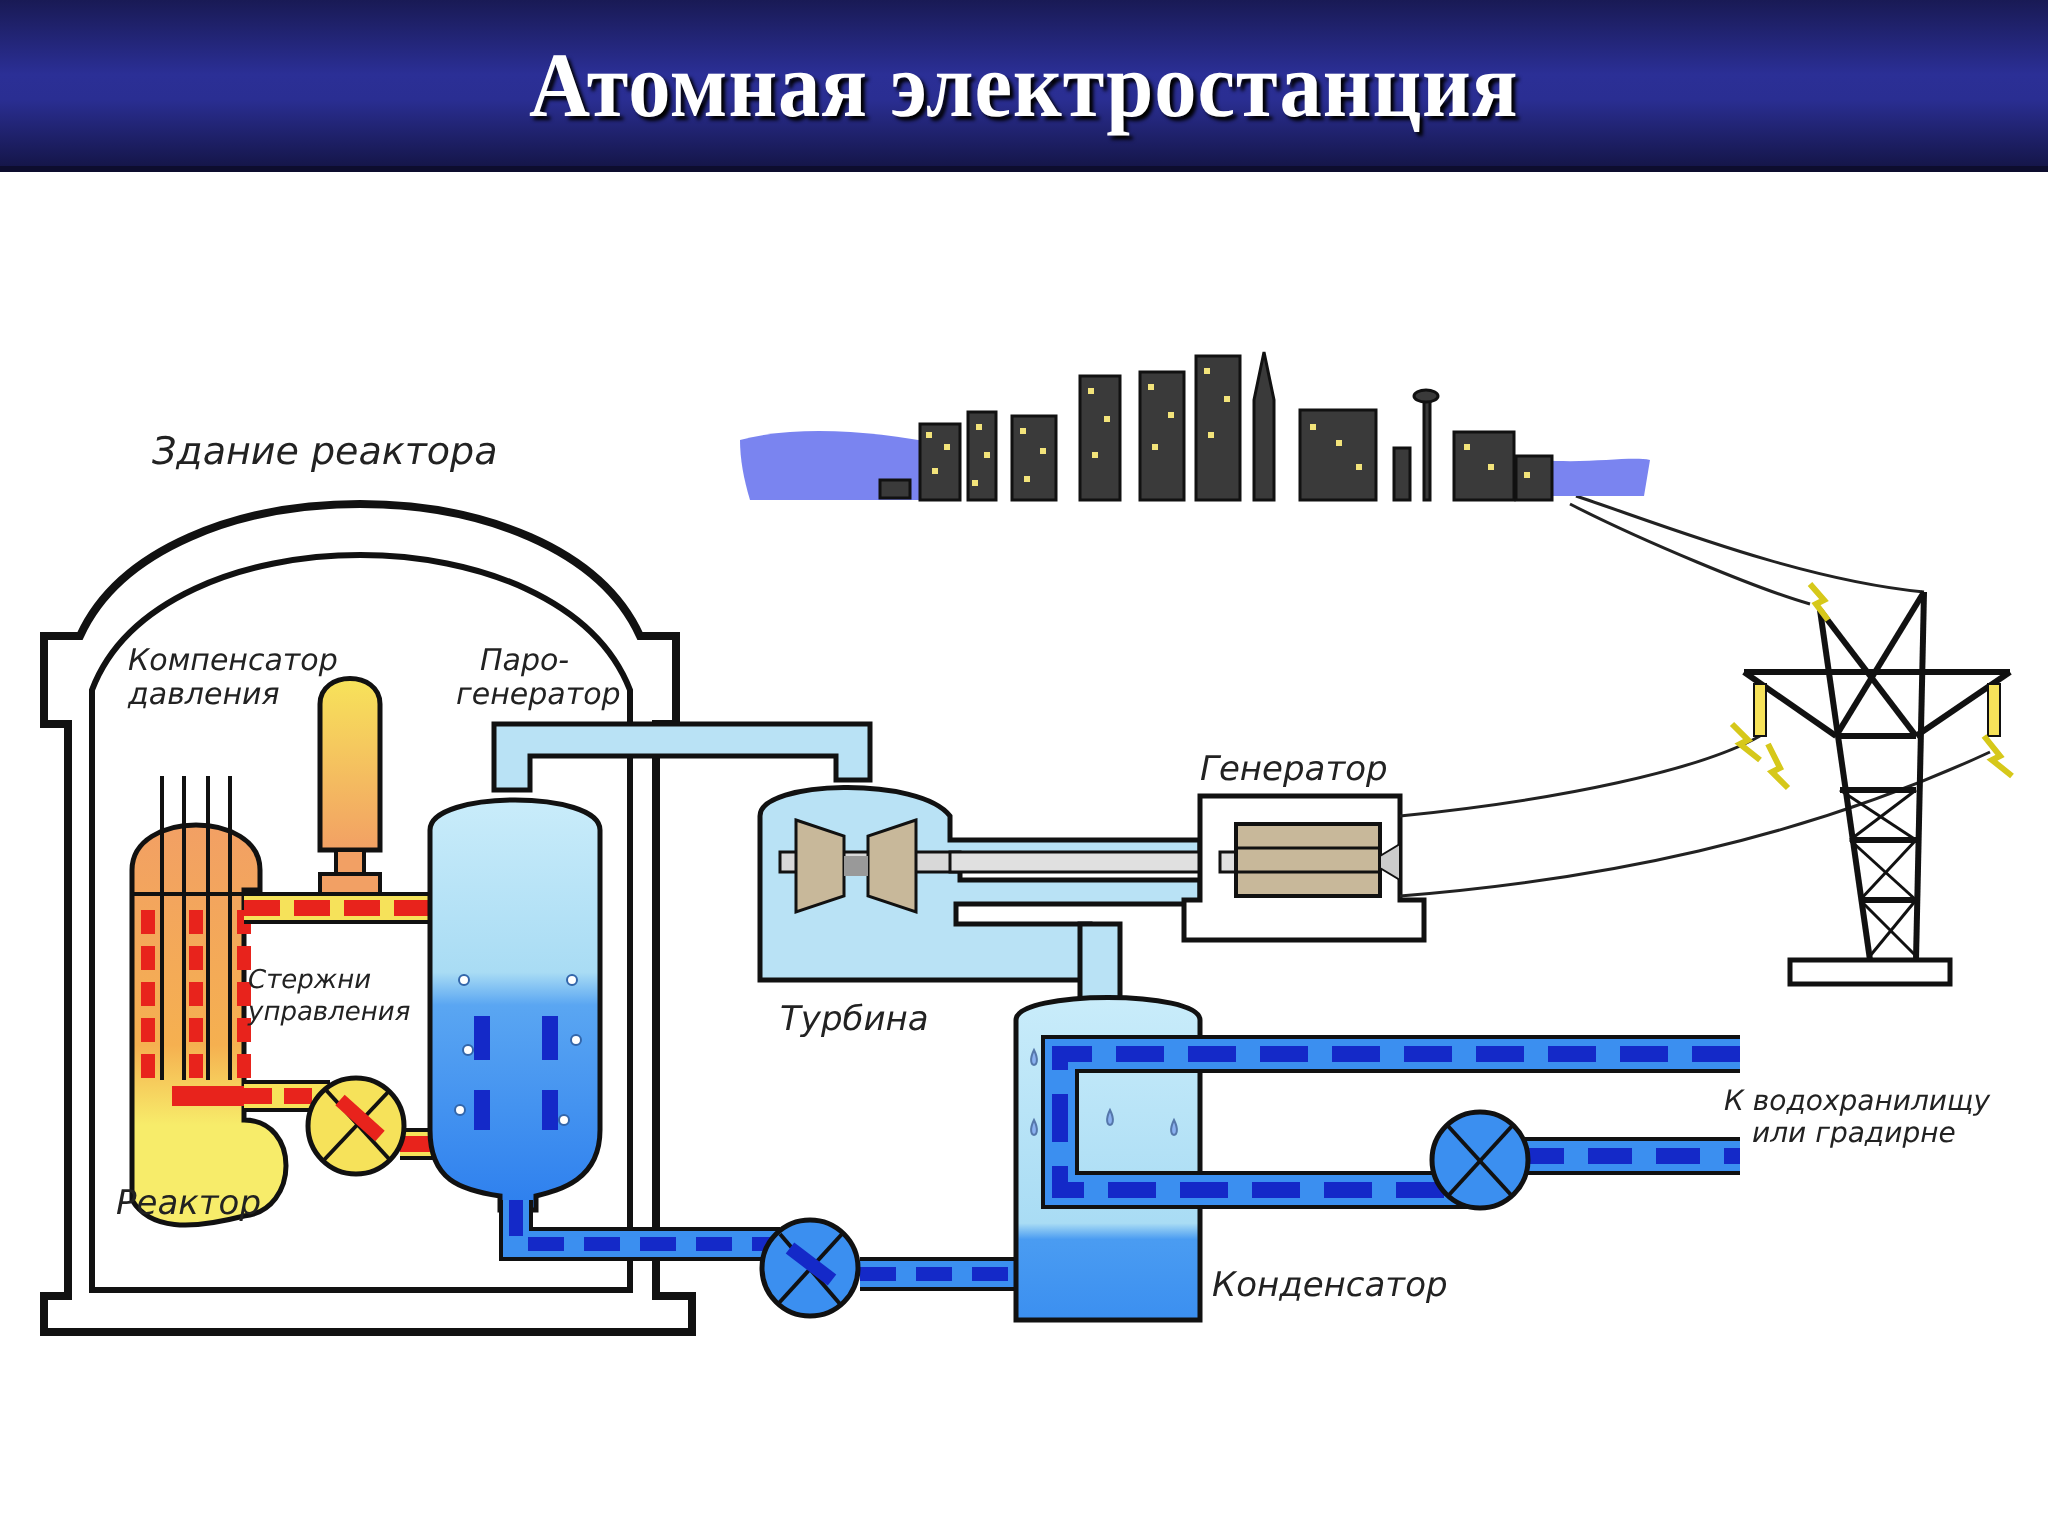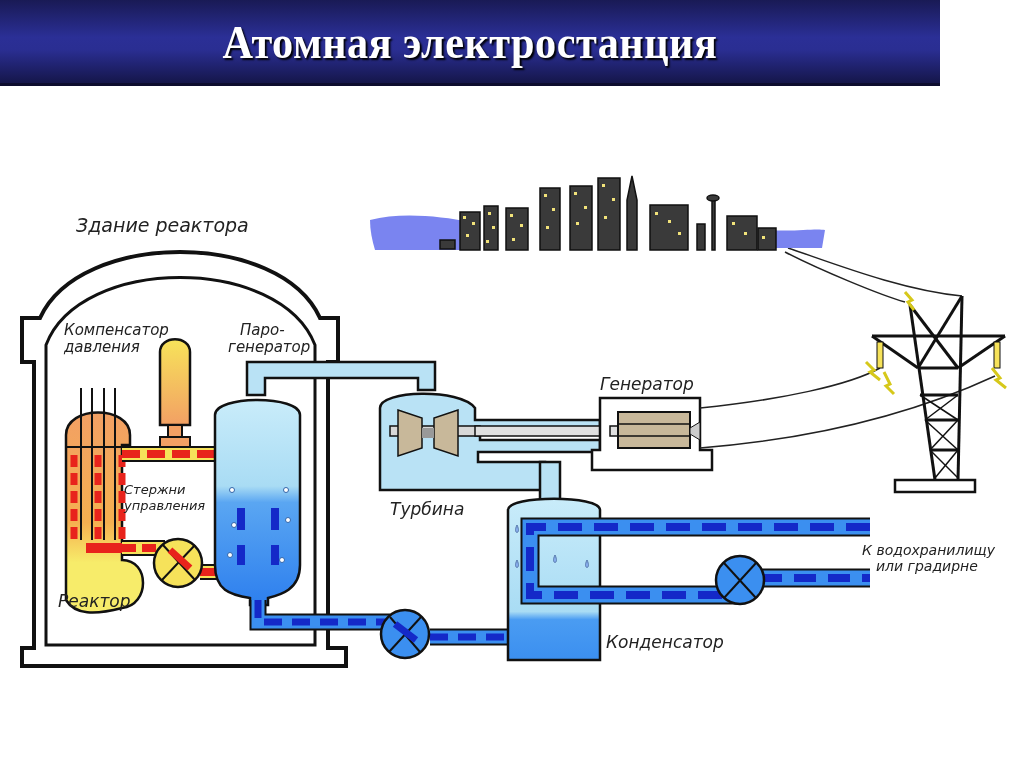--- a/index.html
+++ b/index.html
@@ -1,18 +1,18 @@
 <!DOCTYPE html>
 <html><head>
 <meta charset="utf-8">
 <style>
   html, body { margin: 0; padding: 0; }
   body { width: 1024px; height: 767px; background: #ffffff; position: relative; overflow: hidden; font-family: "Liberation Sans", sans-serif; }
   .title-bar {
-    position: absolute; left: 0; top: 0; width: 940px; height: 83px;
+    position: absolute; left: 0; top: 0; width: 1024px; height: 83px;
     background: linear-gradient(to bottom, #191a55 0%, #2b2f96 45%, #2a2e92 60%, #15164a 100%);
     border-bottom: 3px solid #0d0d2e;
     display: flex; align-items: center; justify-content: center;
   }
   .title-text {
     color: #ffffff; font-family: "Liberation Serif", serif; font-weight: bold;
     font-size: 46px; letter-spacing: 0.5px; text-shadow: 2px 2px 2px #000;
     transform: scaleX(0.92); margin-top: 2px;
   }
   svg.diagram { position: absolute; left: 0; top: 86px; }

